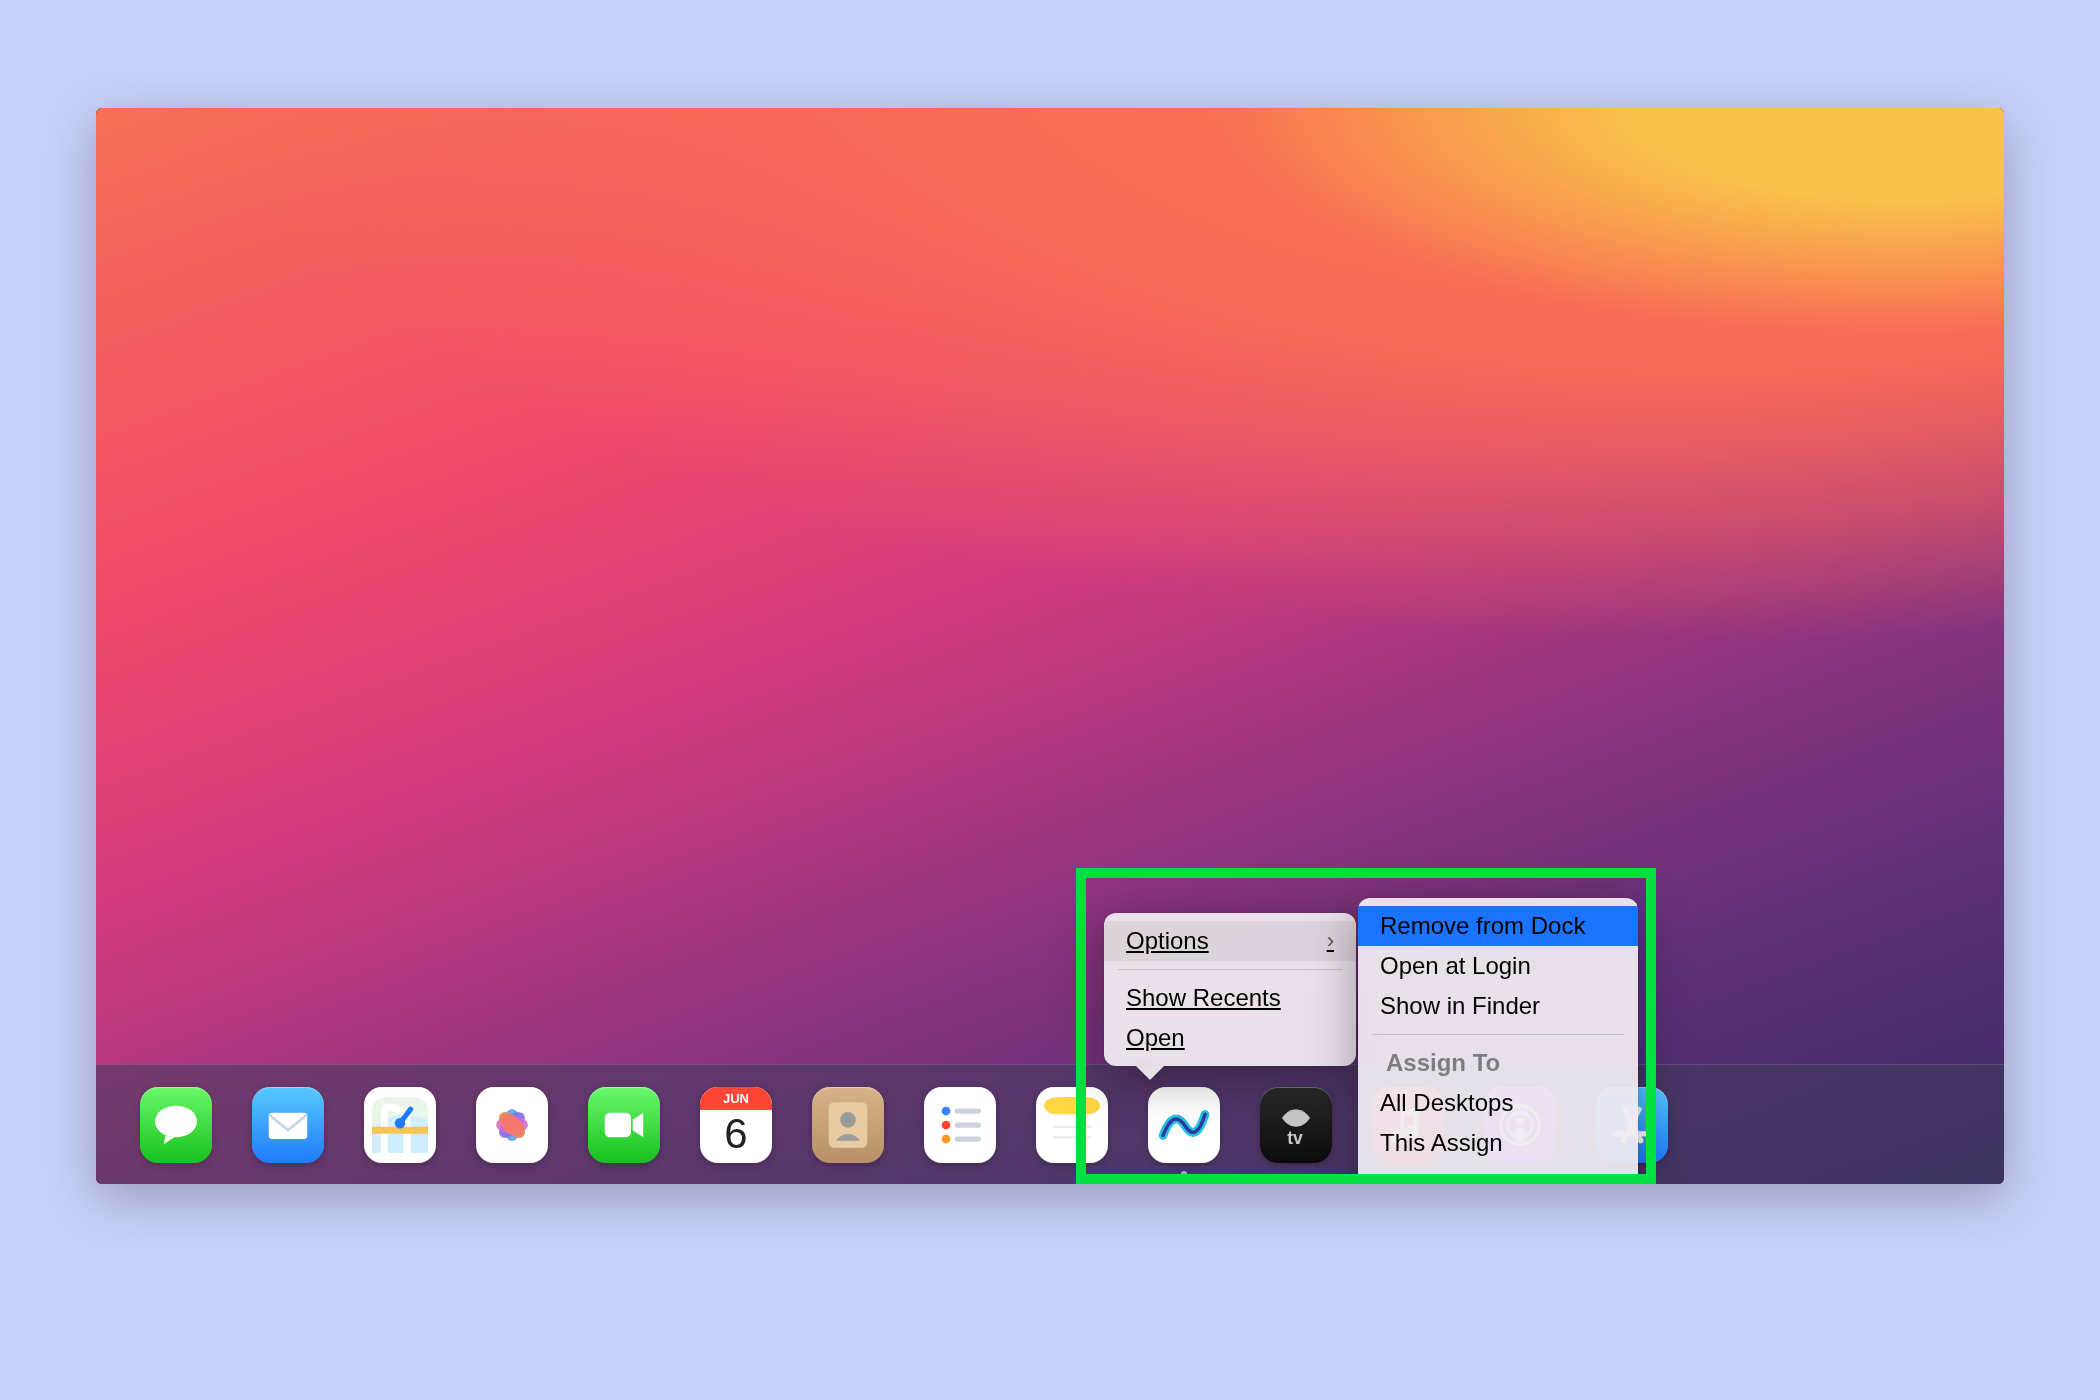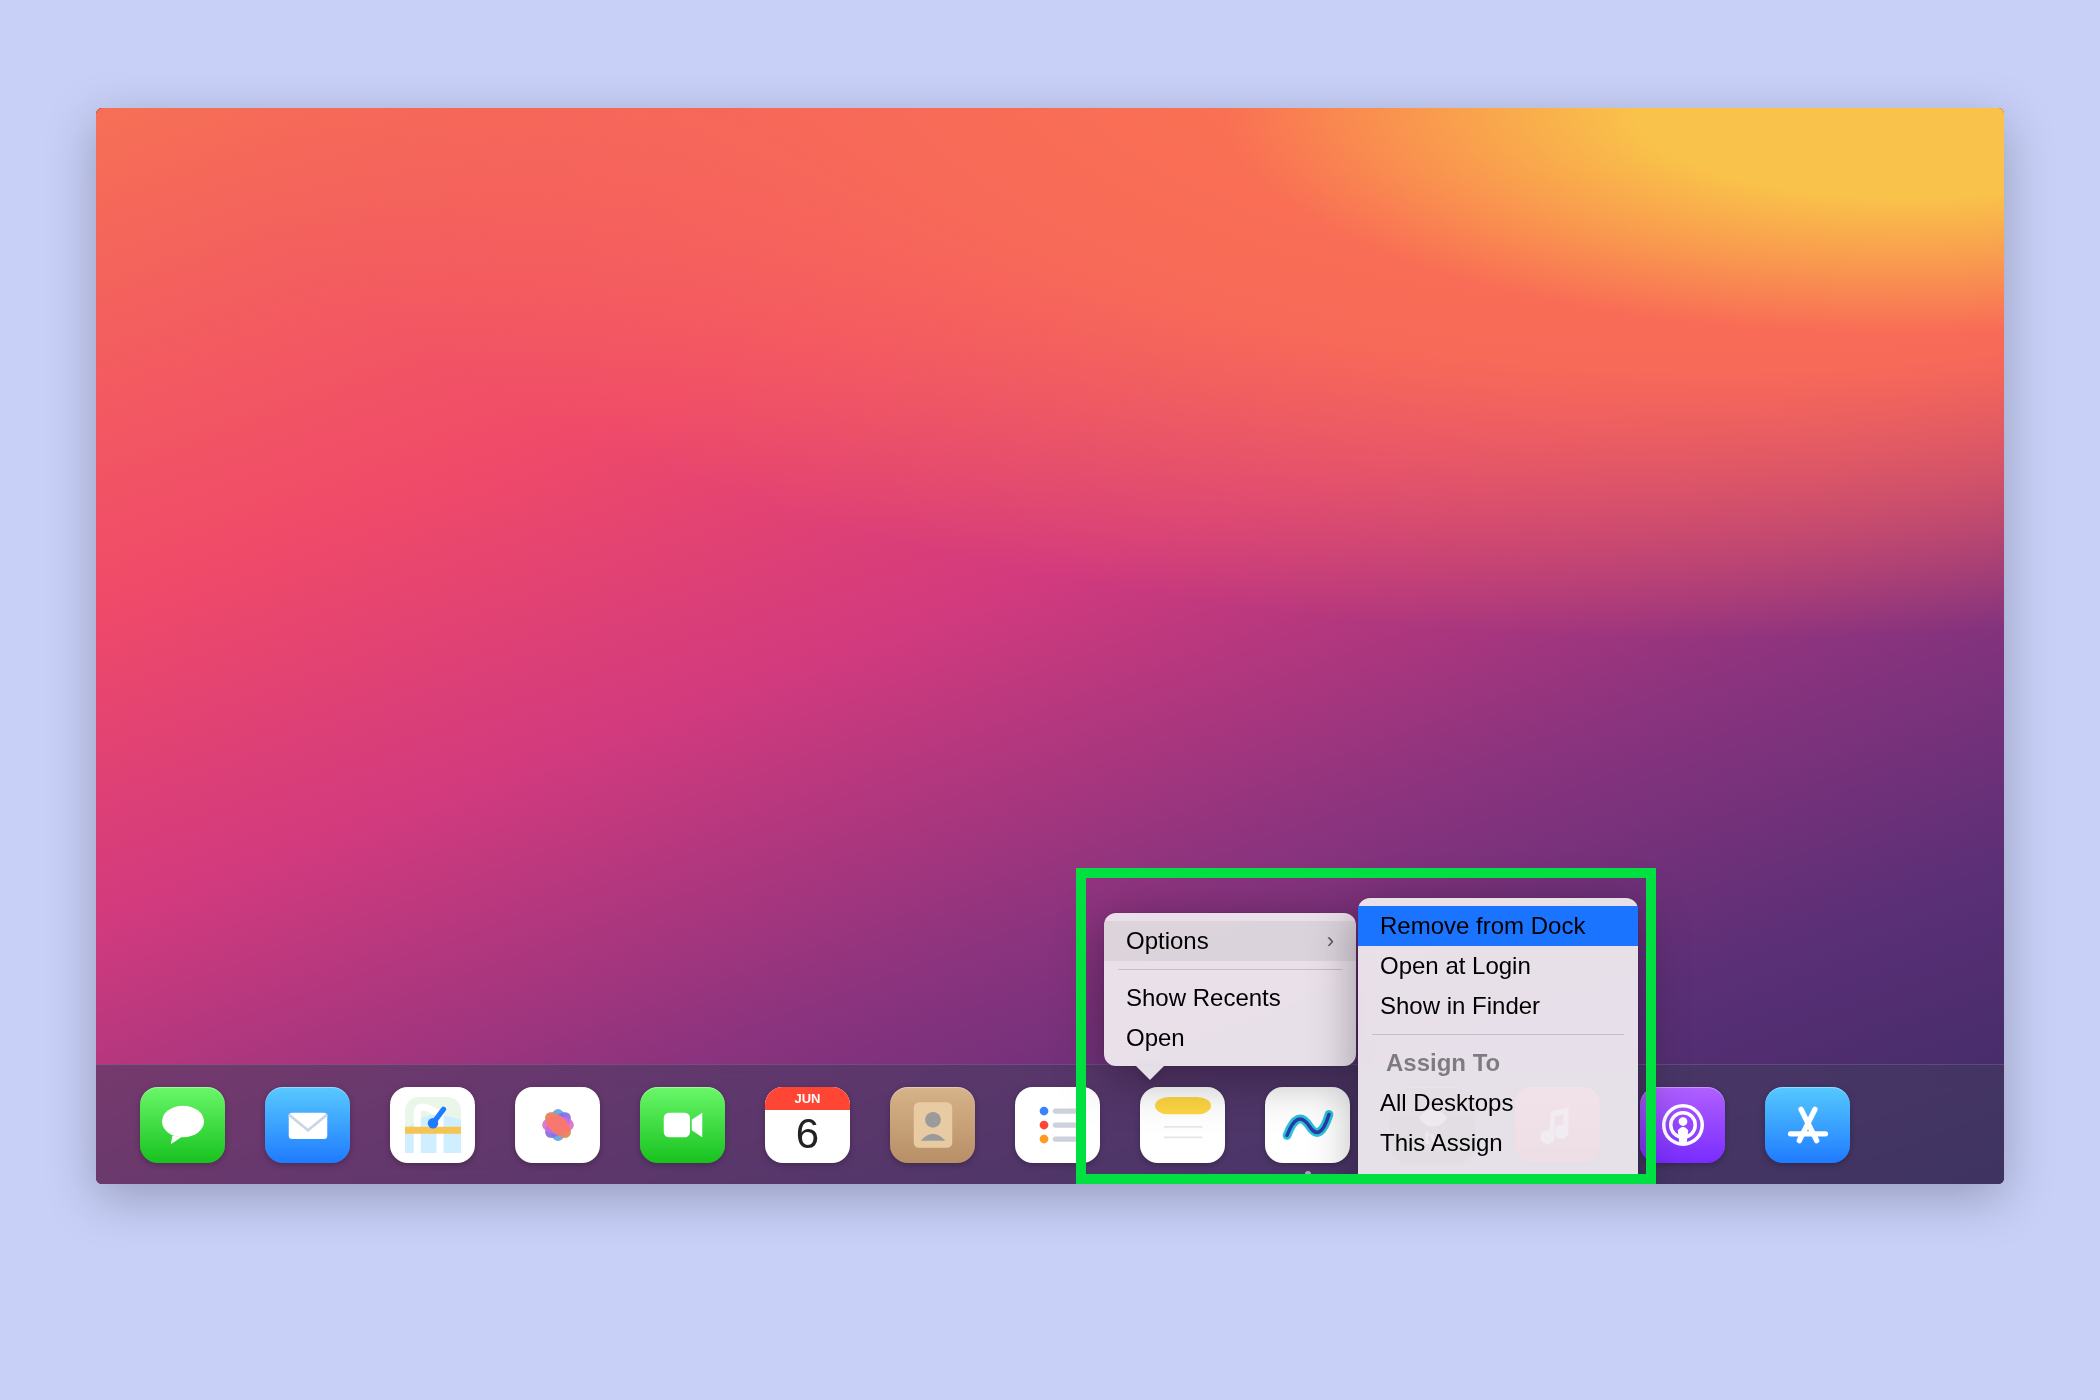--- a/index.html
+++ b/index.html
@@ -40,21 +40,21 @@
     height: 120px;
     background: rgba(65,60,95,0.55);
     backdrop-filter: blur(10px);
     border-top: 1px solid rgba(255,255,255,0.12);
     display: flex;
     align-items: center;
     padding: 0 18px;
     gap: 14px;
   }
   .dock-icon {
-    width: 85px;
+    width: 72px;
     height: 76px;
     border-radius: 18px;
     display: flex;
     align-items: center;
     justify-content: center;
     flex-shrink: 0;
     box-shadow: 0 2px 6px rgba(0,0,0,0.25), inset 0 1px 0 rgba(255,255,255,0.35);
     position: relative;
     margin-left: 26px;
   }
@@ -282,21 +282,21 @@
       <svg viewBox="0 0 64 64">
           <rect x="8" y="10" width="36" height="28" rx="2" fill="#3a6fa5"></rect>
           <rect x="12" y="14" width="28" height="20" fill="#7fb3d5"></rect>
           <rect x="28" y="30" width="30" height="28" rx="4" fill="#e8e8ec"></rect>
           <circle cx="42" cy="42" r="6" fill="none" stroke="#444" stroke-width="3"></circle>
           <line x1="46" y1="46" x2="54" y2="54" stroke="#444" stroke-width="3"></line>
         </svg>
     </div>
   </div>
 
-  <div class="menu" style="left:1008px; top:805px; width:252px;">
+  <div class="menu" style="left:1008px; top:805px; width:252px;text-decoration:underline;">
     <div class="item hovered">
       <span>Options</span>
       <span class="chevron">›</span>
     </div>
     <div class="sep"></div>
     <div class="item">
       <span>Show Recents</span>
     </div>
     <div class="item">
       <span>Open</span>

